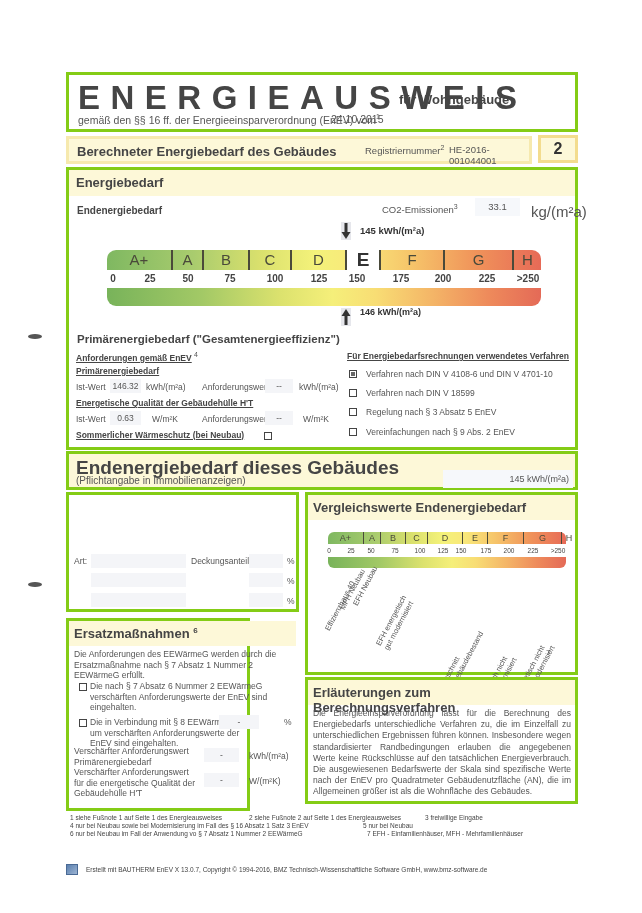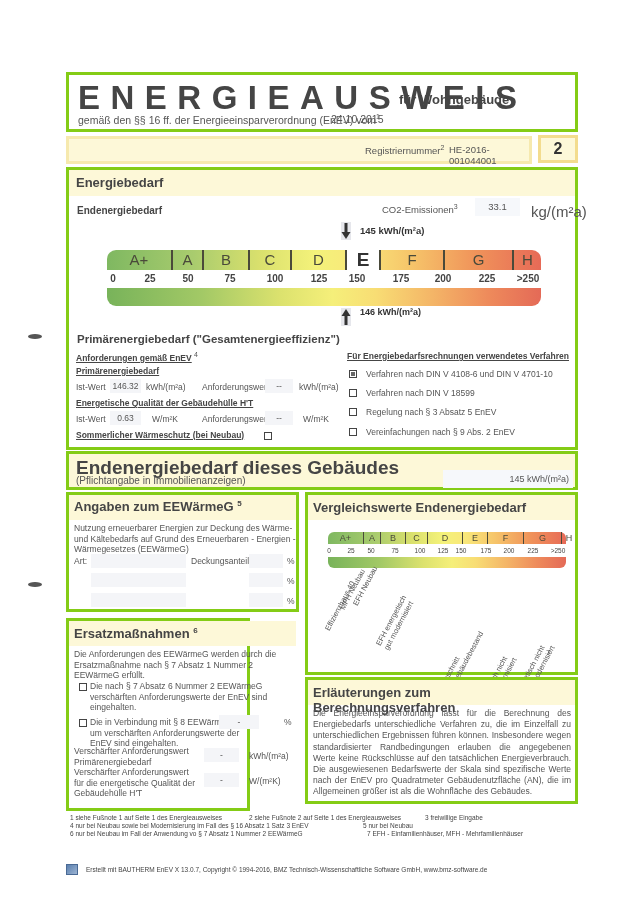--- a/index.html
+++ b/index.html
@@ -112,20 +112,21 @@
 <div class="hole" style="left:28px; top:582px;"></div>
 
 <div class="box" id="title-box">
   <div class="abs" id="title-main">ENERGIEAUSWEIS</div>
   <div class="abs" id="title-sub">für Wohngebäude</div>
   <div class="abs" id="title-line"><span>gemäß den §§ 16 ff. der Energieeinsparverordnung (EnEV) vom</span><sup>1</sup></div>
   <div class="abs" id="title-date">24.10.2015</div>
 </div>
 
 <div class="abs" id="sec-bar">
+  <div class="abs" id="sec-title">Berechneter Energiebedarf des Gebäudes</div>
   <div class="abs" id="reg-label"><span>Registriernummer</span><sup>2</sup></div>
   <div class="abs" id="reg-value">HE-2016-001044001</div>
 </div>
 <div class="abs" id="page-num">2</div>
 
 <div class="box" id="energy-box">
   <div class="abs hdr" id="energy-hdr">
     <div class="abs" id="energy-title">Energiebedarf</div>
   </div>
   <div class="abs" id="end-label">Endenergiebedarf</div>
@@ -207,24 +208,20 @@
   <div class="small" style="left:297px; top:257px;">Vereinfachungen nach § 9 Abs. 2 EnEV</div>
 </div>
 
 <div class="box" id="endbox">
   <div class="abs" id="endbox-title">Endenergiebedarf dieses Gebäudes</div>
   <div class="abs" id="endbox-sub">(Pflichtangabe in Immobilienanzeigen)</div>
   <div class="abs" id="endbox-val">145 kWh/(m²a)</div>
 </div>
 
 <div class="box" id="ee-box">
-  <div class="abs hdr" id="ee-hdr">
-    <div class="abs" id="ee-title"><span>Angaben zum EEWärmeG</span> <sup>5</sup></div>
-  </div>
-  <div class="p8" style="left:5px; top:28px; width:222px;">Nutzung erneuerbarer Energien zur Deckung des Wärme- und Kältebedarfs auf Grund des Erneuerbaren - Energien - Wärmegesetzes (EEWärmeG)</div>
   <div class="p8" style="left:5px; top:61px;">Art:</div>
   <div class="field" style="left:22px; top:59px; width:95px;"></div>
   <div class="p8" style="left:122px; top:61px;">Deckungsanteil:</div>
   <div class="field" style="left:180px; top:59px; width:34px;"></div>
   <div class="p8" style="left:218px; top:61px;">%</div>
   <div class="field" style="left:22px; top:78px; width:95px;"></div>
   <div class="field" style="left:180px; top:78px; width:34px;"></div>
   <div class="p8" style="left:218px; top:81px;">%</div>
   <div class="field" style="left:22px; top:98px; width:95px;"></div>
   <div class="field" style="left:180px; top:98px; width:34px;"></div>

